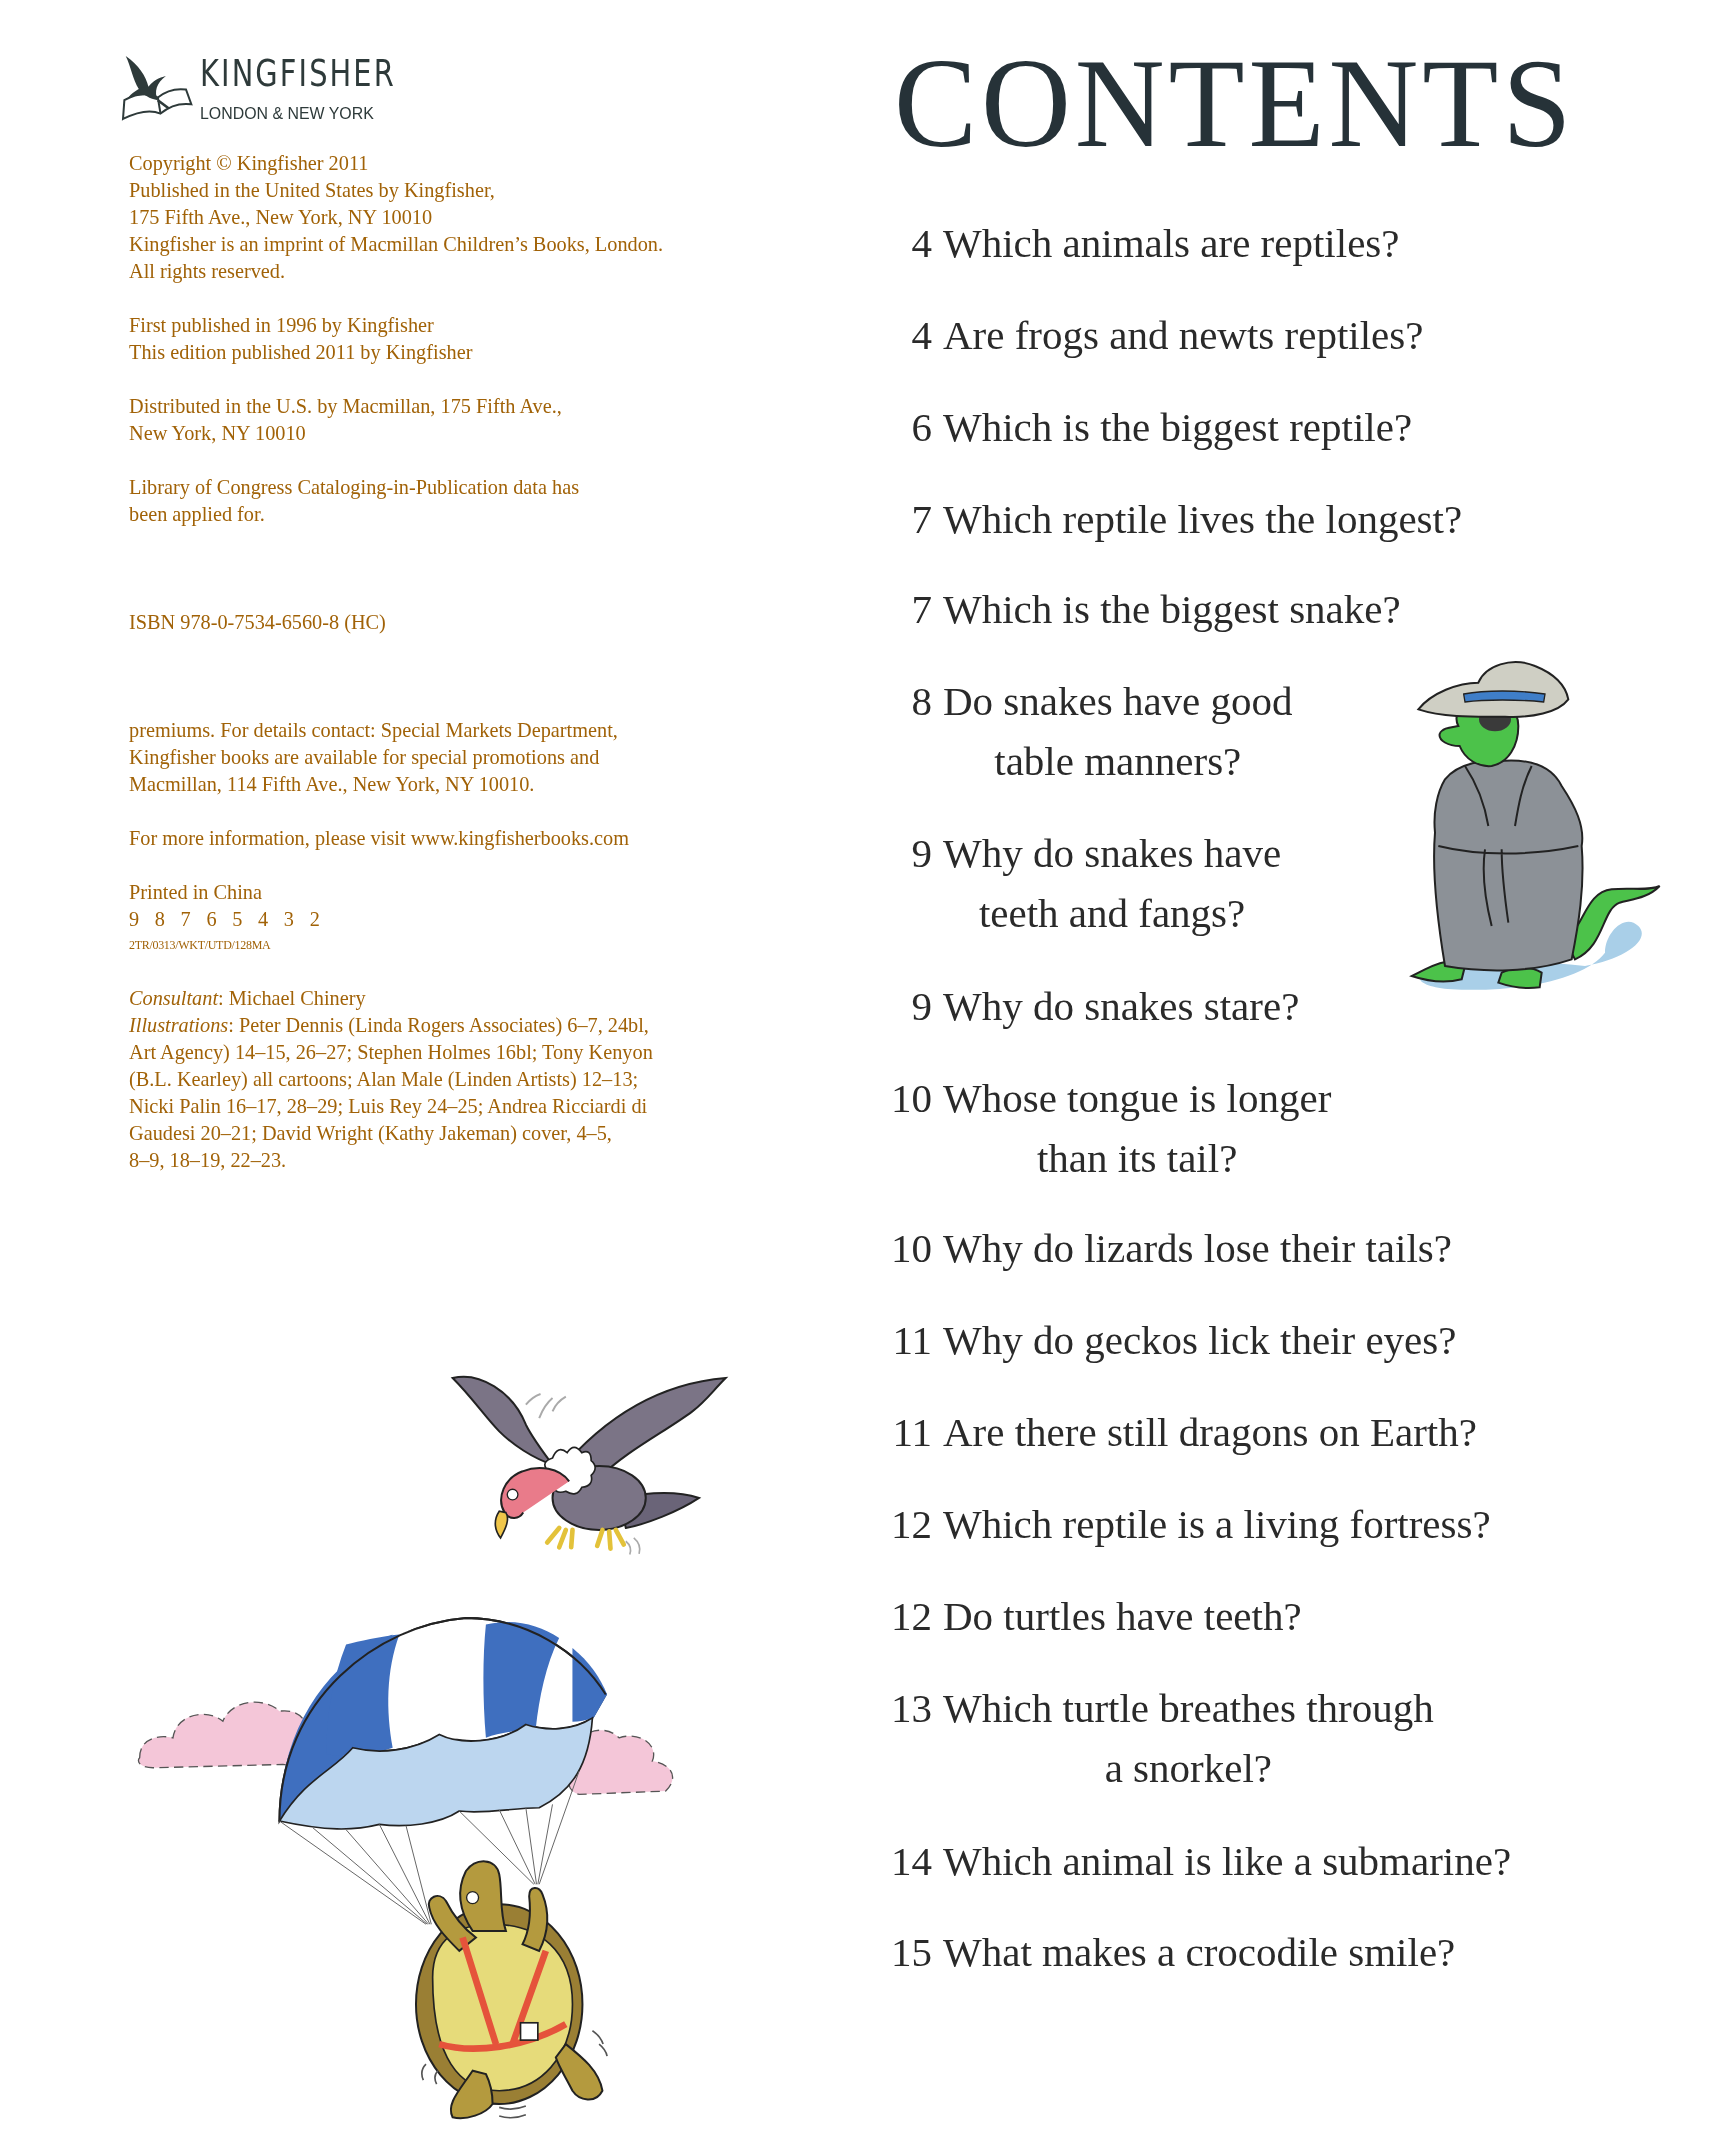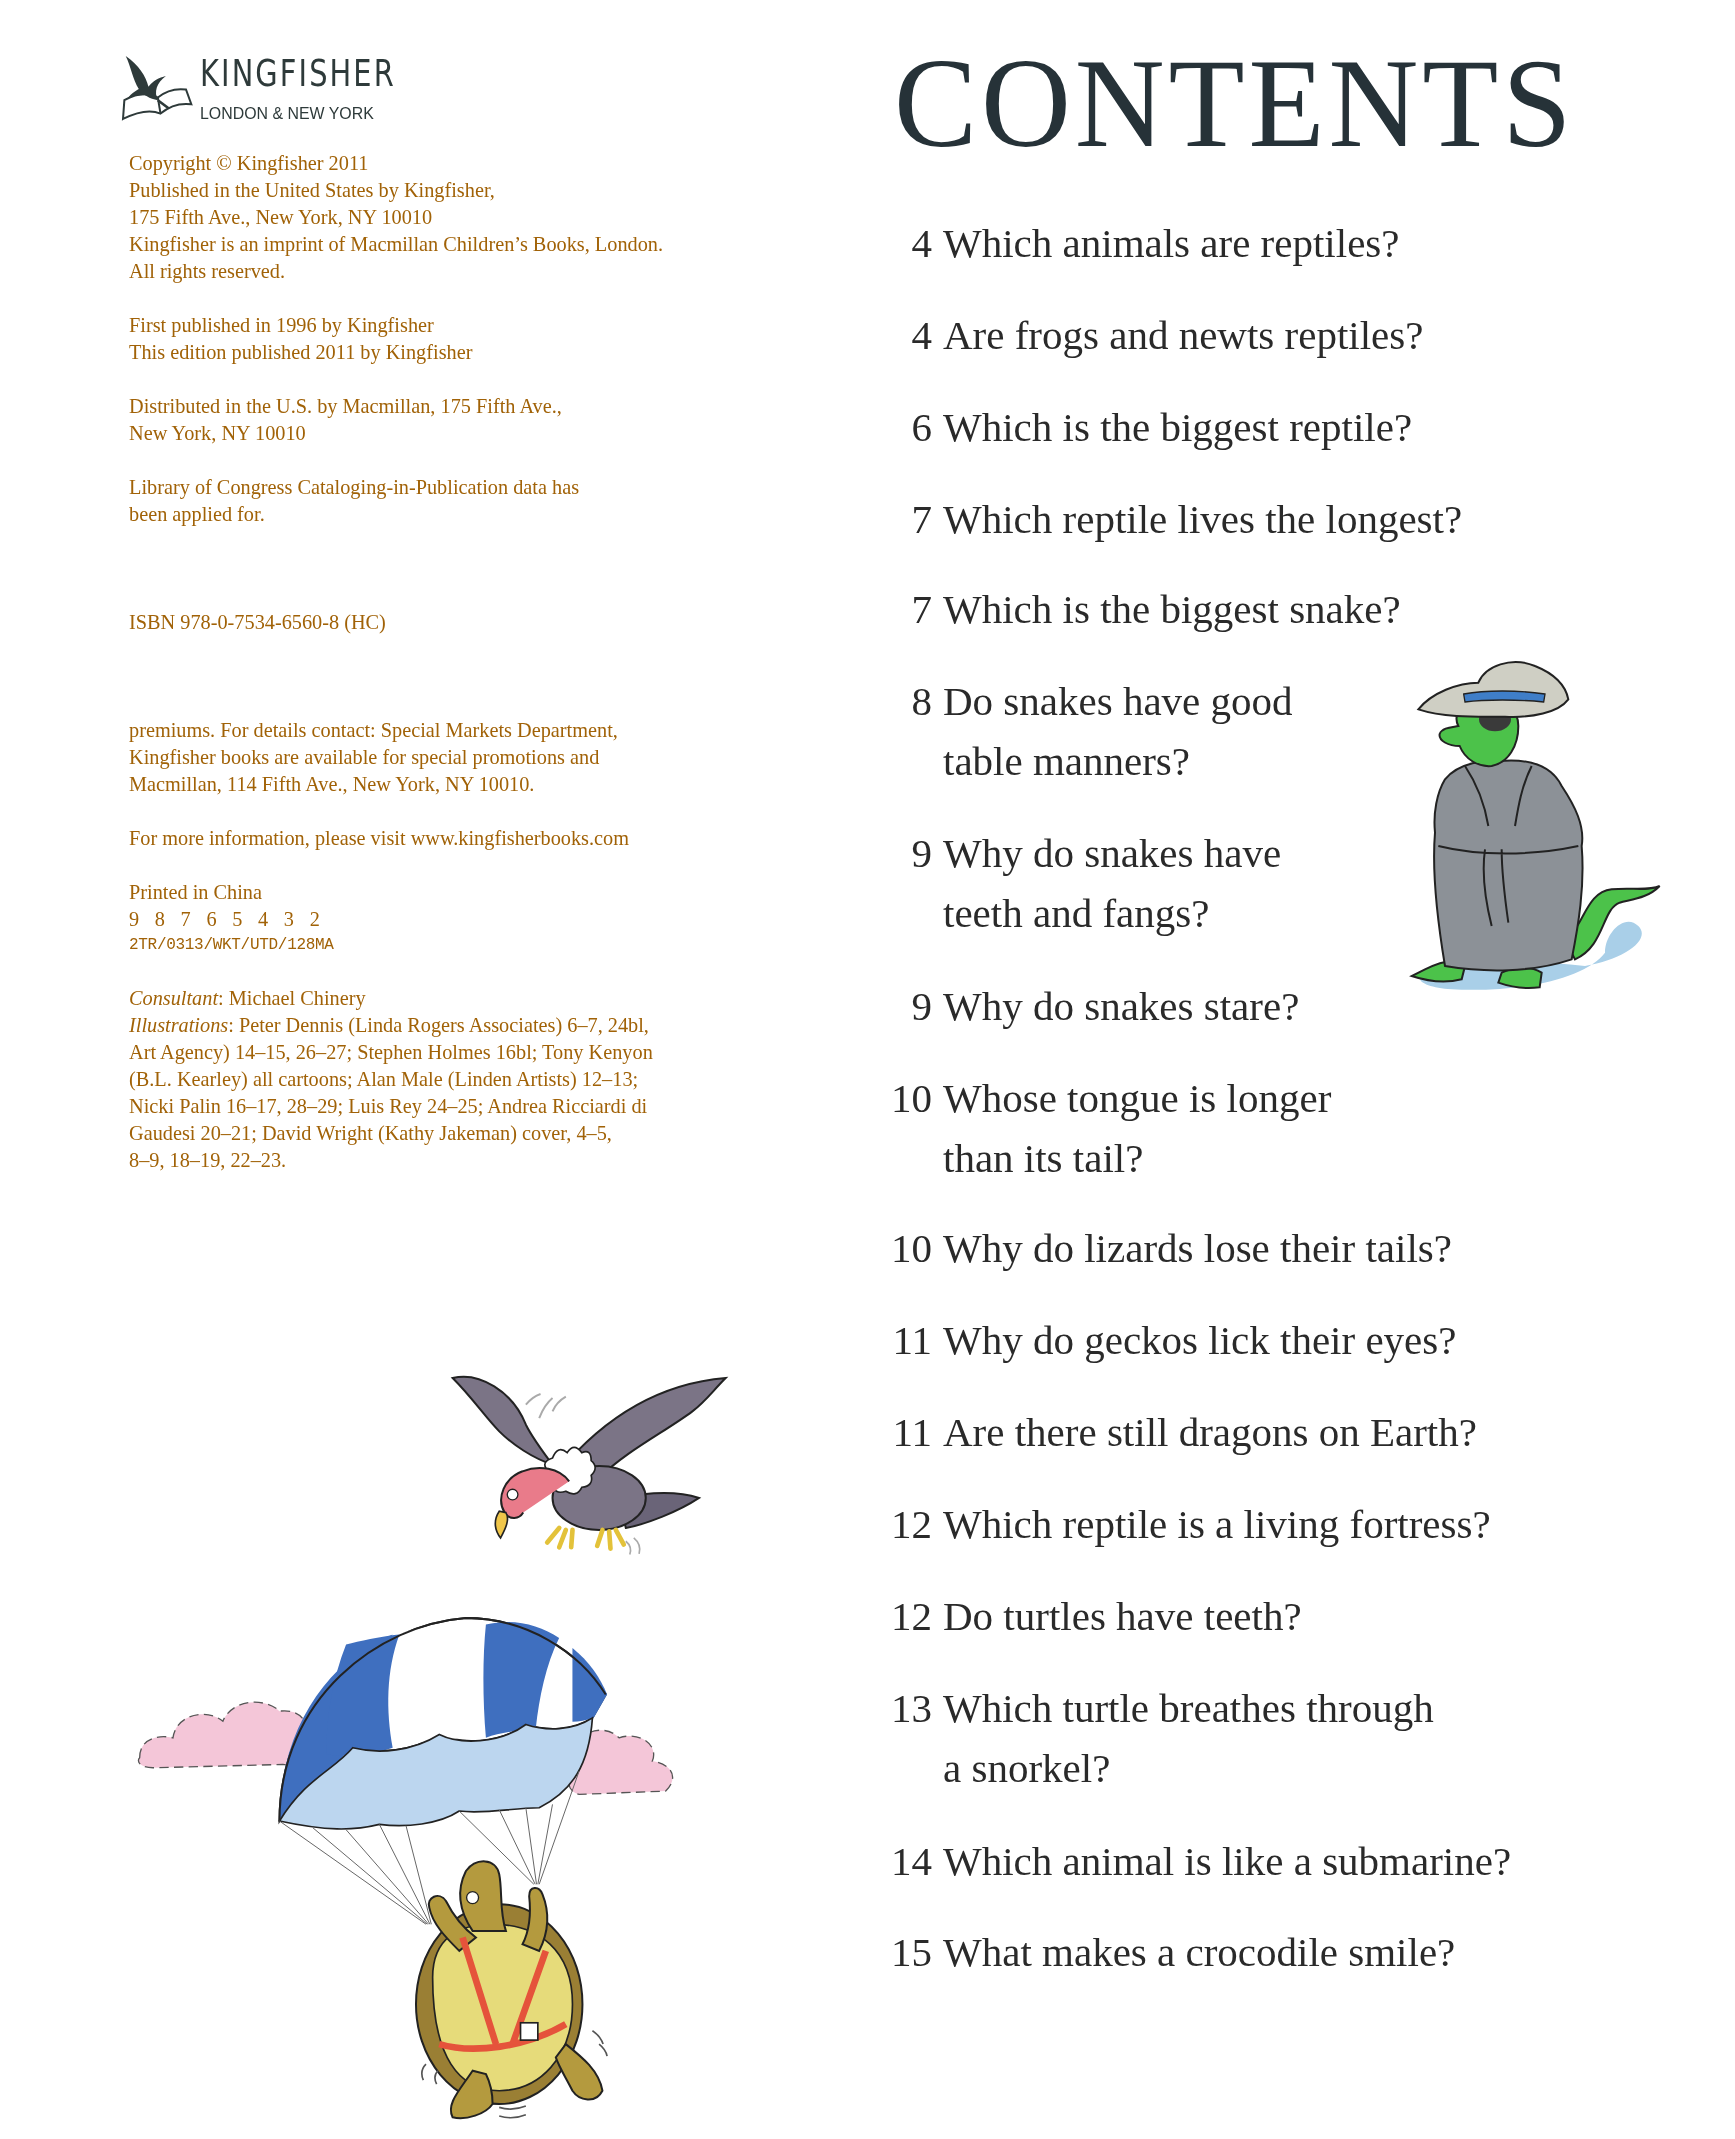--- a/index.html
+++ b/index.html
@@ -26,21 +26,21 @@
     transform: scaleX(0.92); transform-origin: left top;
   }
   .imprint {
     position: absolute; left: 129px; top: 150px; width: 666px;
     font-size: 20.3px; line-height: 27px; color: #a16207;
   }
   .imprint p { margin: 0 0 27px 0; }
   .imprint p.tight { margin-bottom: 0; }
   .imprint .line { display: block; white-space: nowrap; }
   .imprint .code {
-    font-family: Liberation Mono, monospace; font-size: 16px;
+    font-family: Liberation Serif, serif; font-size: 12px;
     letter-spacing: -0.3px; display: block; line-height: 25px;
   }
   .imprint .num { letter-spacing: 5.3px; }
   .imprint em { font-style: italic; }
 
   
   .contents-title {
     position: absolute; left: 894px; top: 40px;
     font-family: "Liberation Serif", serif; font-size: 127px;
     line-height: 1; letter-spacing: 4px; color: #263238; font-weight: 400;
@@ -48,21 +48,21 @@
   }
   .toc { position: absolute; left: 866px; top: 0; width: 832px; height: 2140px; }
   .toc-entry {
     position: absolute; left: 0; width: 832px;
     font-size: 41px; line-height: 60px; color: #2a2a2a;
   }
   .toc-page {
     position: absolute; right: 766px; top: 0; text-align: right;
     white-space: nowrap;
   }
-  .toc-title { position: absolute; left: 77px; top: 0; white-space: nowrap; }
+  .toc-title { position: absolute; left: 77px; top: 0; white-space: nowrap; text-align: center; }
   .toc-title .l2 { display: block; }
 
   
   .illus { position: absolute; }
 </style>
 </head>
 <body>
 
 <div class="logo">
   <svg class="logo-mark" viewBox="0 0 112 112">

